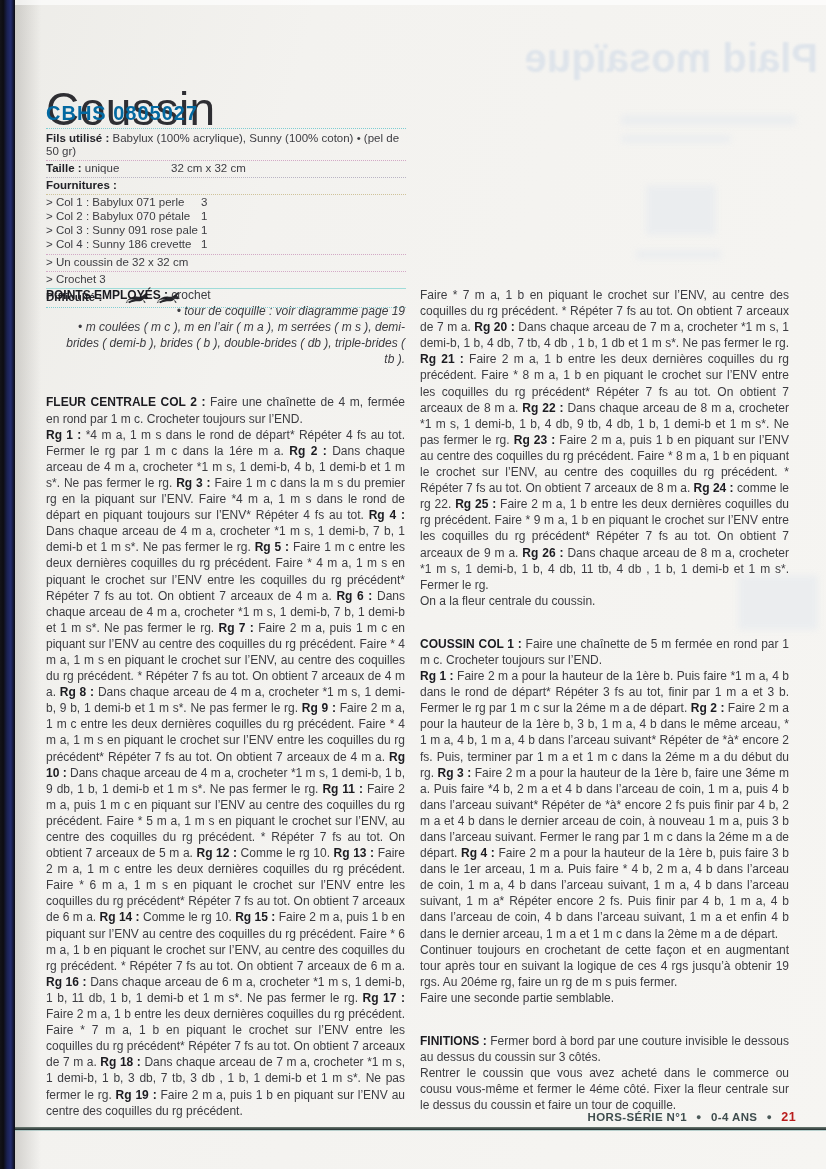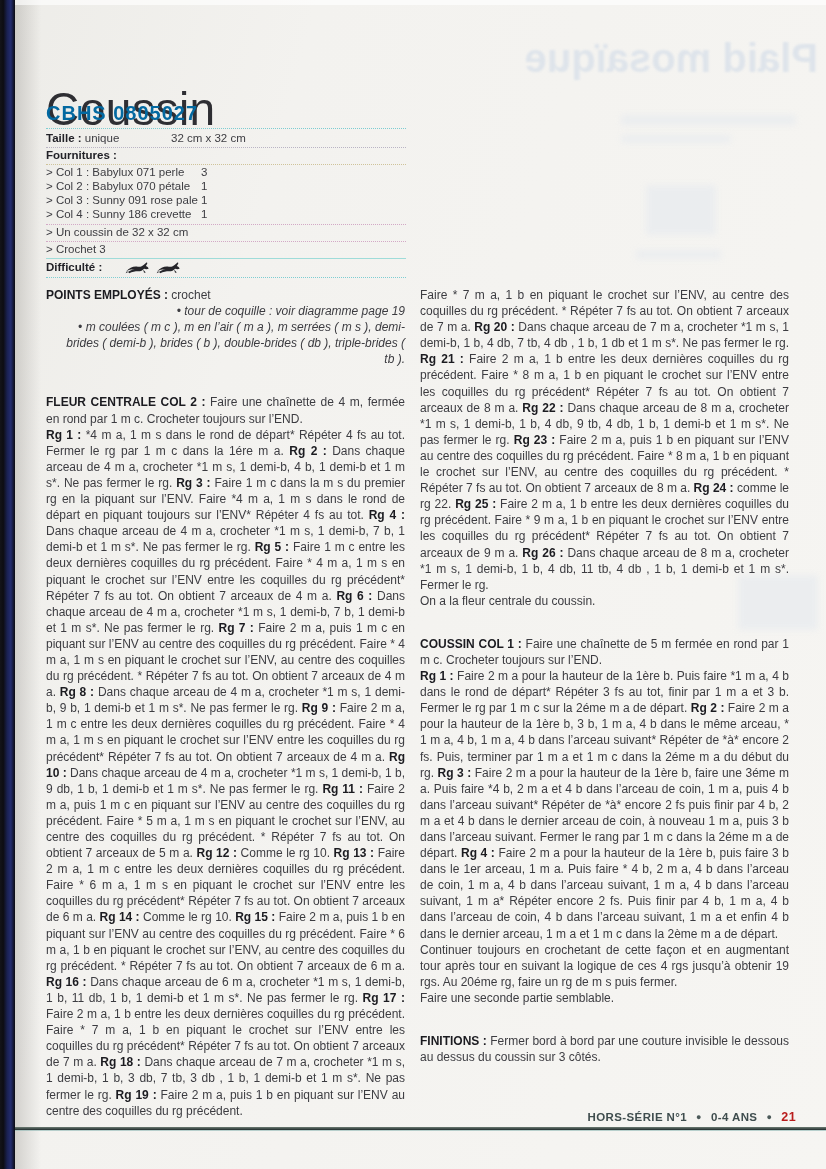--- a/index.html
+++ b/index.html
@@ -71,20 +71,21 @@
 <div class="smudge" style="top:115px;right:30px;width:175px;height:10px;"></div>
 <div class="smudge" style="top:135px;right:95px;width:110px;height:8px;"></div>
 <div class="smudge" style="top:185px;right:110px;width:70px;height:50px;"></div>
 <div class="smudge" style="top:250px;right:105px;width:85px;height:9px;"></div>
 <div class="smudge" style="top:575px;right:8px;width:80px;height:55px;"></div>
 
 <h1 class="title">Coussin</h1>
 <div class="ref">CBHS 0805027</div>
 
 <div class="info-table">
+  <div class="irow c-pink"><b>Fils utilisé :</b><span> Babylux (100% acrylique), Sunny (100% coton) • (pel de 50 gr)</span></div>
   <div class="irow c-gray"><b>Taille :</b><span> unique</span><span class="val2">32 cm x 32 cm</span></div>
   <div class="irow c-yell"><b>Fournitures :</b></div>
   <div class="irow c-pink">
       <div class="supply-row"><span>&gt; Col 1 : Babylux 071 perle</span><span class="qty">3</span></div>
       <div class="supply-row"><span>&gt; Col 2 : Babylux 070 pétale</span><span class="qty">1</span></div>
       <div class="supply-row"><span>&gt; Col 3 : Sunny 091 rose pale</span><span class="qty">1</span></div>
       <div class="supply-row"><span>&gt; Col 4 : Sunny 186 crevette</span><span class="qty">1</span></div>
     </div>
   <div class="irow c-pink">&gt; Un coussin de 32 x 32 cm</div>
   <div class="irow c-teal2">&gt; Crochet 3</div>
@@ -112,20 +113,21 @@
     <p class="para"><b>Rg 1 :</b> *4 m a, 1 m s dans le rond de départ* Répéter 4 fs au tot. Fermer le rg par 1 m c dans la 1ére m a. <b>Rg 2 :</b> Dans chaque arceau de 4 m a, crocheter *1 m s, 1 demi-b, 4 b, 1 demi-b et 1 m s*. Ne pas fermer le rg. <b>Rg 3 :</b> Faire 1 m c dans la m s du premier rg en la piquant sur l’ENV. Faire *4 m a, 1 m s dans le rond de départ en piquant toujours sur l’ENV* Répéter 4 fs au tot. <b>Rg 4 :</b> Dans chaque arceau de 4 m a, crocheter *1 m s, 1 demi-b, 7 b, 1 demi-b et 1 m s*. Ne pas fermer le rg. <b>Rg 5 :</b> Faire 1 m c entre les deux dernières coquilles du rg précédent. Faire * 4 m a, 1 m s en piquant le crochet sur l’ENV entre les coquilles du rg précédent* Répéter 7 fs au tot. On obtient 7 arceaux de 4 m a. <b>Rg 6 :</b> Dans chaque arceau de 4 m a, crocheter *1 m s, 1 demi-b, 7 b, 1 demi-b et 1 m s*. Ne pas fermer le rg. <b>Rg 7 :</b> Faire 2 m a, puis 1 m c en piquant sur l’ENV au centre des coquilles du rg précédent. Faire * 4 m a, 1 m s en piquant le crochet sur l’ENV, au centre des coquilles du rg précédent. * Répéter 7 fs au tot. On obtient 7 arceaux de 4 m a. <b>Rg 8 :</b> Dans chaque arceau de 4 m a, crocheter *1 m s, 1 demi-b, 9 b, 1 demi-b et 1 m s*. Ne pas fermer le rg. <b>Rg 9 :</b> Faire 2 m a, 1 m c entre les deux dernières coquilles du rg précédent. Faire * 4 m a, 1 m s en piquant le crochet sur l’ENV entre les coquilles du rg précédent* Répéter 7 fs au tot. On obtient 7 arceaux de 4 m a. <b>Rg 10 :</b> Dans chaque arceau de 4 m a, crocheter *1 m s, 1 demi-b, 1 b, 9 db, 1 b, 1 demi-b et 1 m s*. Ne pas fermer le rg. <b>Rg 11 :</b> Faire 2 m a, puis 1 m c en piquant sur l’ENV au centre des coquilles du rg précédent. Faire * 5 m a, 1 m s en piquant le crochet sur l’ENV, au centre des coquilles du rg précédent. * Répéter 7 fs au tot. On obtient 7 arceaux de 5 m a. <b>Rg 12 :</b> Comme le rg 10. <b>Rg 13 :</b> Faire 2 m a, 1 m c entre les deux dernières coquilles du rg précédent. Faire * 6 m a, 1 m s en piquant le crochet sur l’ENV entre les coquilles du rg précédent* Répéter 7 fs au tot. On obtient 7 arceaux de 6 m a. <b>Rg 14 :</b> Comme le rg 10. <b>Rg 15 :</b> Faire 2 m a, puis 1 b en piquant sur l’ENV au centre des coquilles du rg précédent. Faire * 6 m a, 1 b en piquant le crochet sur l’ENV, au centre des coquilles du rg précédent. * Répéter 7 fs au tot. On obtient 7 arceaux de 6 m a. <b>Rg 16 :</b> Dans chaque arceau de 6 m a, crocheter *1 m s, 1 demi-b, 1 b, 11 db, 1 b, 1 demi-b et 1 m s*. Ne pas fermer le rg. <b>Rg 17 :</b> Faire 2 m a, 1 b entre les deux dernières coquilles du rg précédent. Faire * 7 m a, 1 b en piquant le crochet sur l’ENV entre les coquilles du rg précédent* Répéter 7 fs au tot. On obtient 7 arceaux de 7 m a. <b>Rg 18 :</b> Dans chaque arceau de 7 m a, crocheter *1 m s, 1 demi-b, 1 b, 3 db, 7 tb, 3 db , 1 b, 1 demi-b et 1 m s*. Ne pas fermer le rg. <b>Rg 19 :</b> Faire 2 m a, puis 1 b en piquant sur l’ENV au centre des coquilles du rg précédent.</p>
   </div>
 <div class="col col-right">
     <p class="para">Faire * 7 m a, 1 b en piquant le crochet sur l’ENV, au centre des coquilles du rg précédent. * Répéter 7 fs au tot. On obtient 7 arceaux de 7 m a. <b>Rg 20 :</b> Dans chaque arceau de 7 m a, crocheter *1 m s, 1 demi-b, 1 b, 4 db, 7 tb, 4 db , 1 b, 1 db et 1 m s*. Ne pas fermer le rg. <b>Rg 21 :</b> Faire 2 m a, 1 b entre les deux dernières coquilles du rg précédent. Faire * 8 m a, 1 b en piquant le crochet sur l’ENV entre les coquilles du rg précédent* Répéter 7 fs au tot. On obtient 7 arceaux de 8 m a. <b>Rg 22 :</b> Dans chaque arceau de 8 m a, crocheter *1 m s, 1 demi-b, 1 b, 4 db, 9 tb, 4 db, 1 b, 1 demi-b et 1 m s*. Ne pas fermer le rg. <b>Rg 23 :</b> Faire 2 m a, puis 1 b en piquant sur l’ENV au centre des coquilles du rg précédent. Faire * 8 m a, 1 b en piquant le crochet sur l’ENV, au centre des coquilles du rg précédent. * Répéter 7 fs au tot. On obtient 7 arceaux de 8 m a. <b>Rg 24 :</b> comme le rg 22. <b>Rg 25 :</b> Faire 2 m a, 1 b entre les deux dernières coquilles du rg précédent. Faire * 9 m a, 1 b en piquant le crochet sur l’ENV entre les coquilles du rg précédent* Répéter 7 fs au tot. On obtient 7 arceaux de 9 m a. <b>Rg 26 :</b> Dans chaque arceau de 8 m a, crocheter *1 m s, 1 demi-b, 1 b, 4 db, 11 tb, 4 db , 1 b, 1 demi-b et 1 m s*. Fermer le rg.</p>
     <p class="para">On a la fleur centrale du coussin.</p>
     <p class="para gap"><b>COUSSIN COL 1 :</b> Faire une chaînette de 5 m fermée en rond par 1 m c. Crocheter toujours sur l’END.</p>
     <p class="para"><b>Rg 1 :</b> Faire 2 m a pour la hauteur de la 1ère b. Puis faire *1 m a, 4 b dans le rond de départ* Répéter 3 fs au tot, finir par 1 m a et 3 b. Fermer le rg par 1 m c sur la 2éme m a de départ. <b>Rg 2 :</b> Faire 2 m a pour la hauteur de la 1ère b, 3 b, 1 m a, 4 b dans le même arceau, * 1 m a, 4 b, 1 m a, 4 b dans l’arceau suivant* Répéter de *à* encore 2 fs. Puis, terminer par 1 m a et 1 m c dans la 2éme m a du début du rg. <b>Rg 3 :</b> Faire 2 m a pour la hauteur de la 1ère b, faire une 3éme m a. Puis faire *4 b, 2 m a et 4 b dans l’arceau de coin, 1 m a, puis 4 b dans l’arceau suivant* Répéter de *à* encore 2 fs puis finir par 4 b, 2 m a et 4 b dans le dernier arceau de coin, à nouveau 1 m a, puis 3 b dans l’arceau suivant. Fermer le rang par 1 m c dans la 2éme m a de départ. <b>Rg 4 :</b> Faire 2 m a pour la hauteur de la 1ère b, puis faire 3 b dans le 1er arceau, 1 m a. Puis faire * 4 b, 2 m a, 4 b dans l’arceau de coin, 1 m a, 4 b dans l’arceau suivant, 1 m a, 4 b dans l’arceau suivant, 1 m a* Répéter encore 2 fs. Puis finir par 4 b, 1 m a, 4 b dans l’arceau de coin, 4 b dans l’arceau suivant, 1 m a et enfin 4 b dans le dernier arceau, 1 m a et 1 m c dans la 2ème m a de départ.</p>
     <p class="para">Continuer toujours en crochetant de cette façon et en augmentant tour après tour en suivant la logique de ces 4 rgs jusqu’à obtenir 19 rgs. Au 20éme rg, faire un rg de m s puis fermer.</p>
     <p class="para">Faire une seconde partie semblable.</p>
     <p class="para gap"><b>FINITIONS :</b> Fermer bord à bord par une couture invisible le dessous au dessus du coussin sur 3 côtés.</p>
+    <p class="para">Rentrer le coussin que vous avez acheté dans le commerce ou cousu vous-même et fermer le 4éme côté. Fixer la fleur centrale sur le dessus du coussin et faire un tour de coquille.</p>
   </div>
 
 <div class="footer">
   <span>HORS-SÉRIE N°1</span>
   <span class="dot">●</span>
   <span>0-4 ANS</span>
   <span class="dot">●</span>
   <span class="pagenum">21</span>
 </div>
 <div class="footer-rule"></div>

